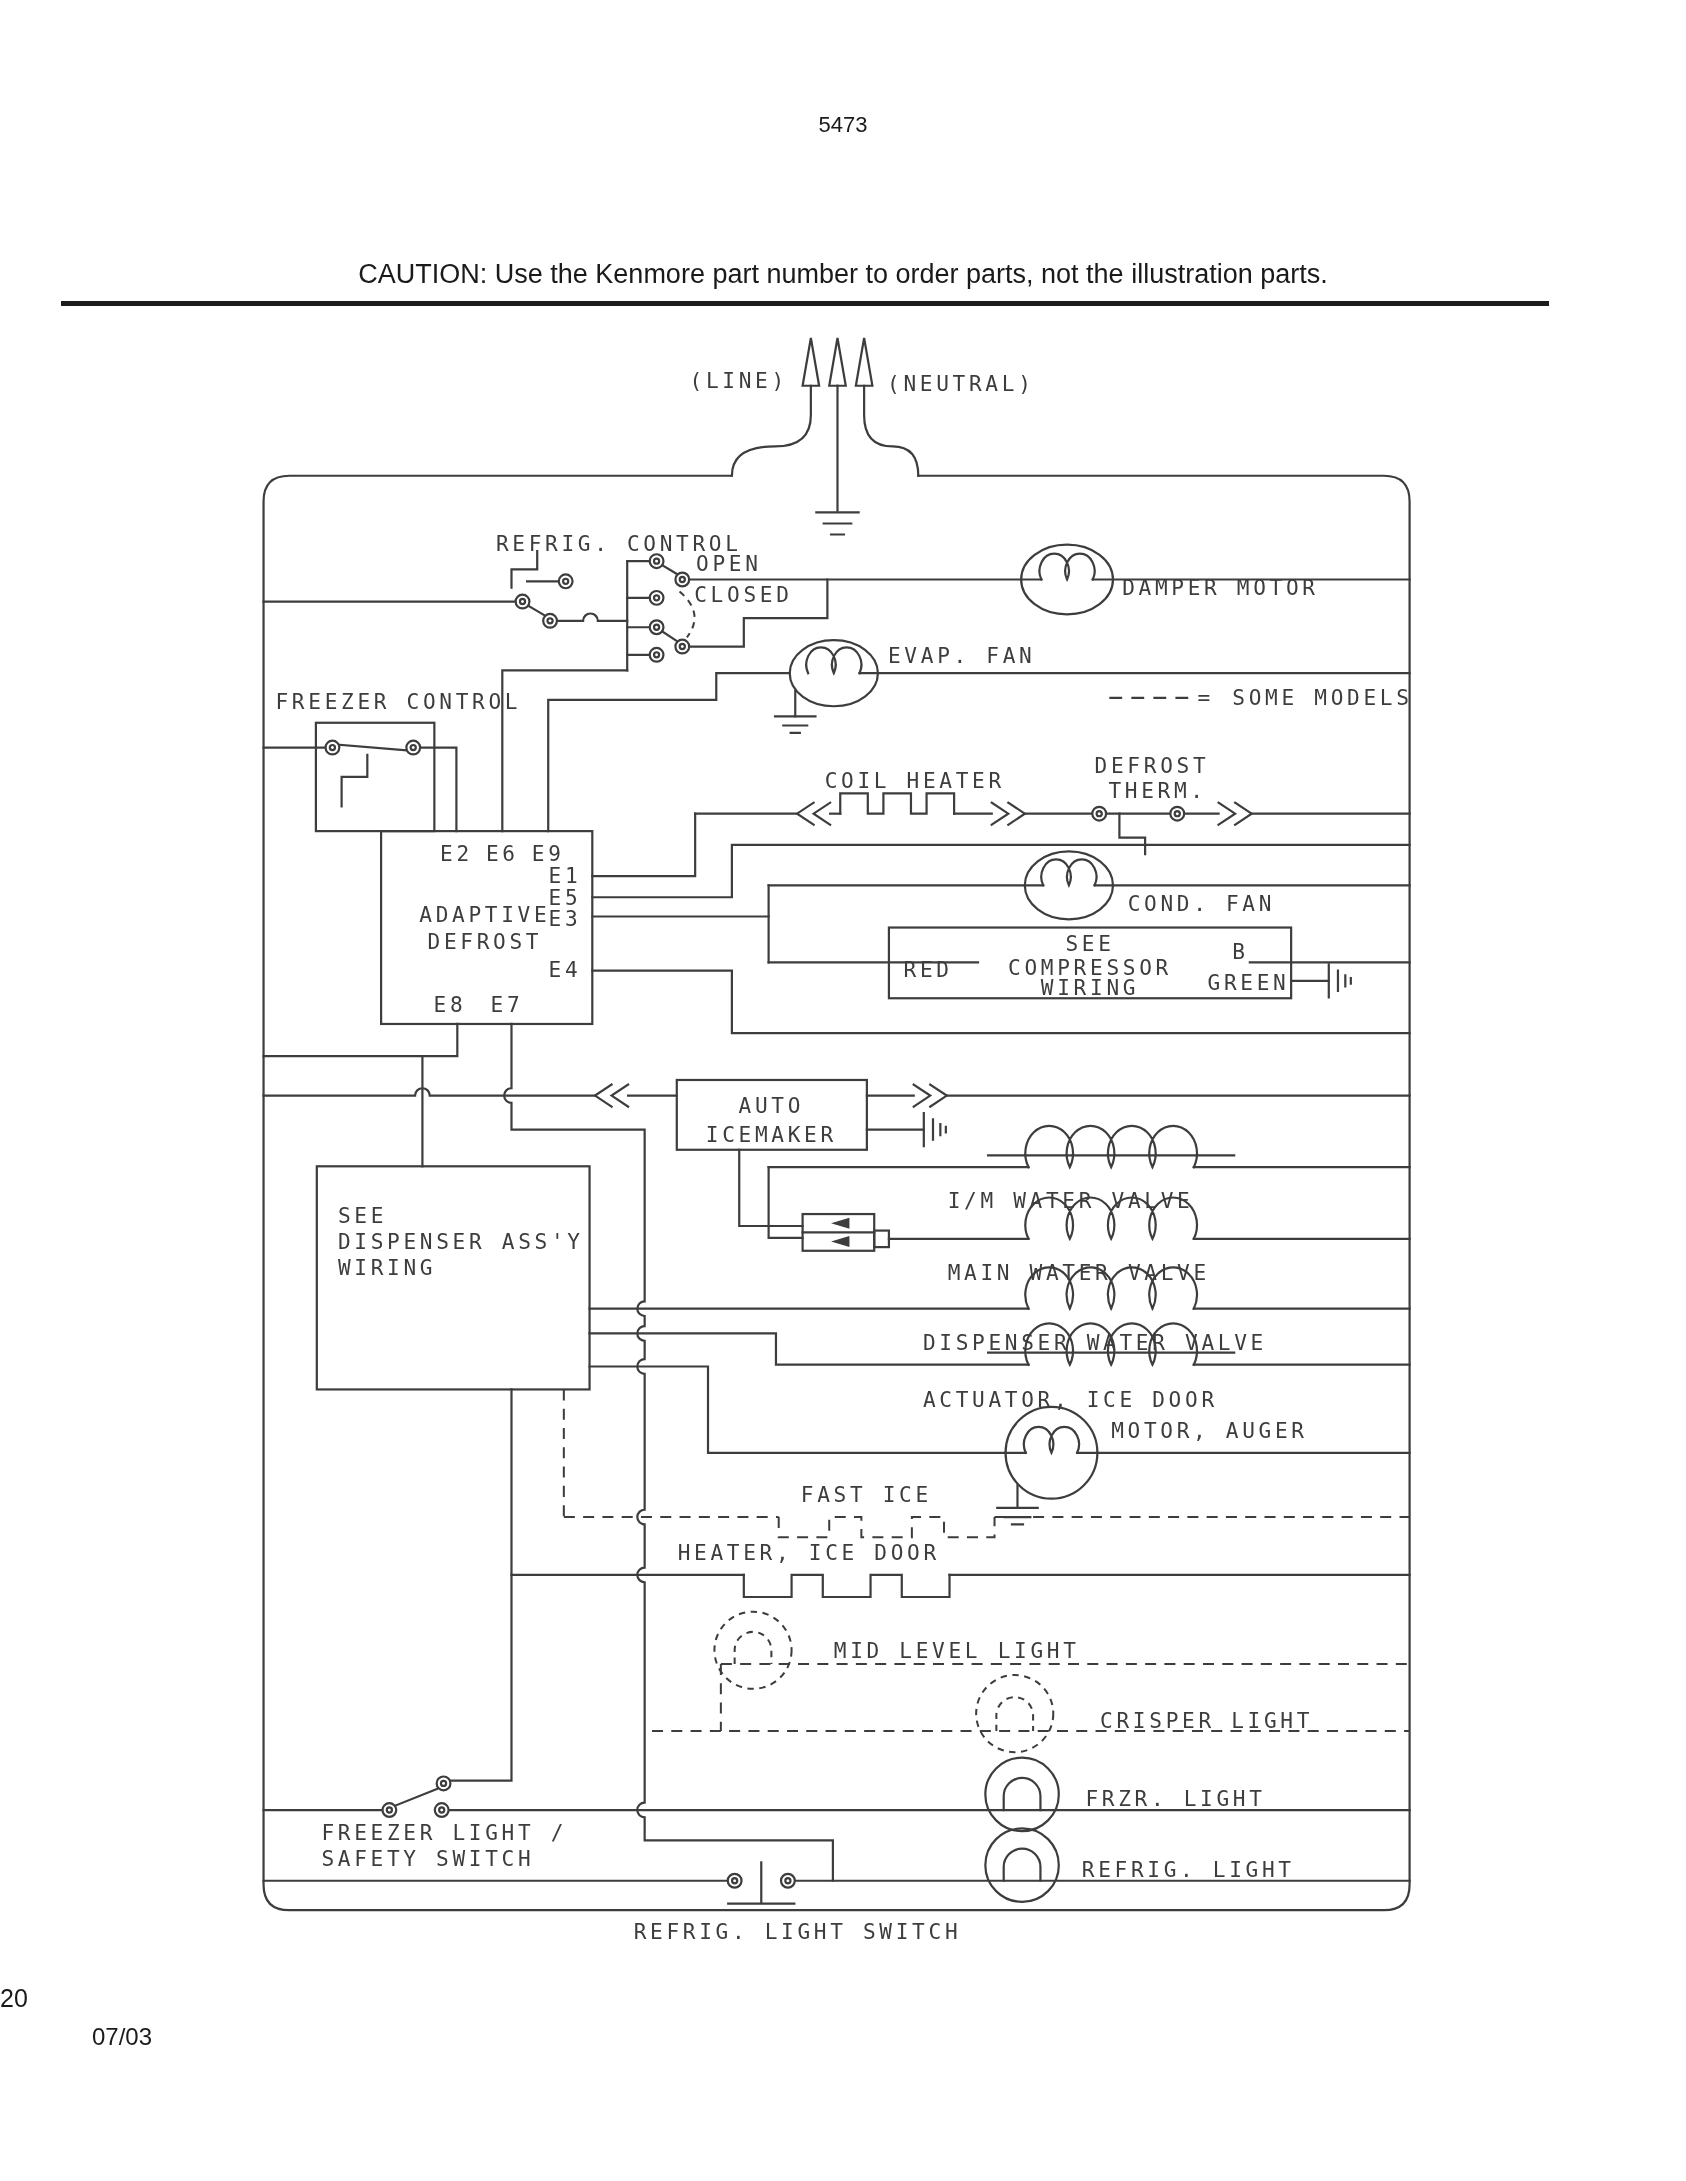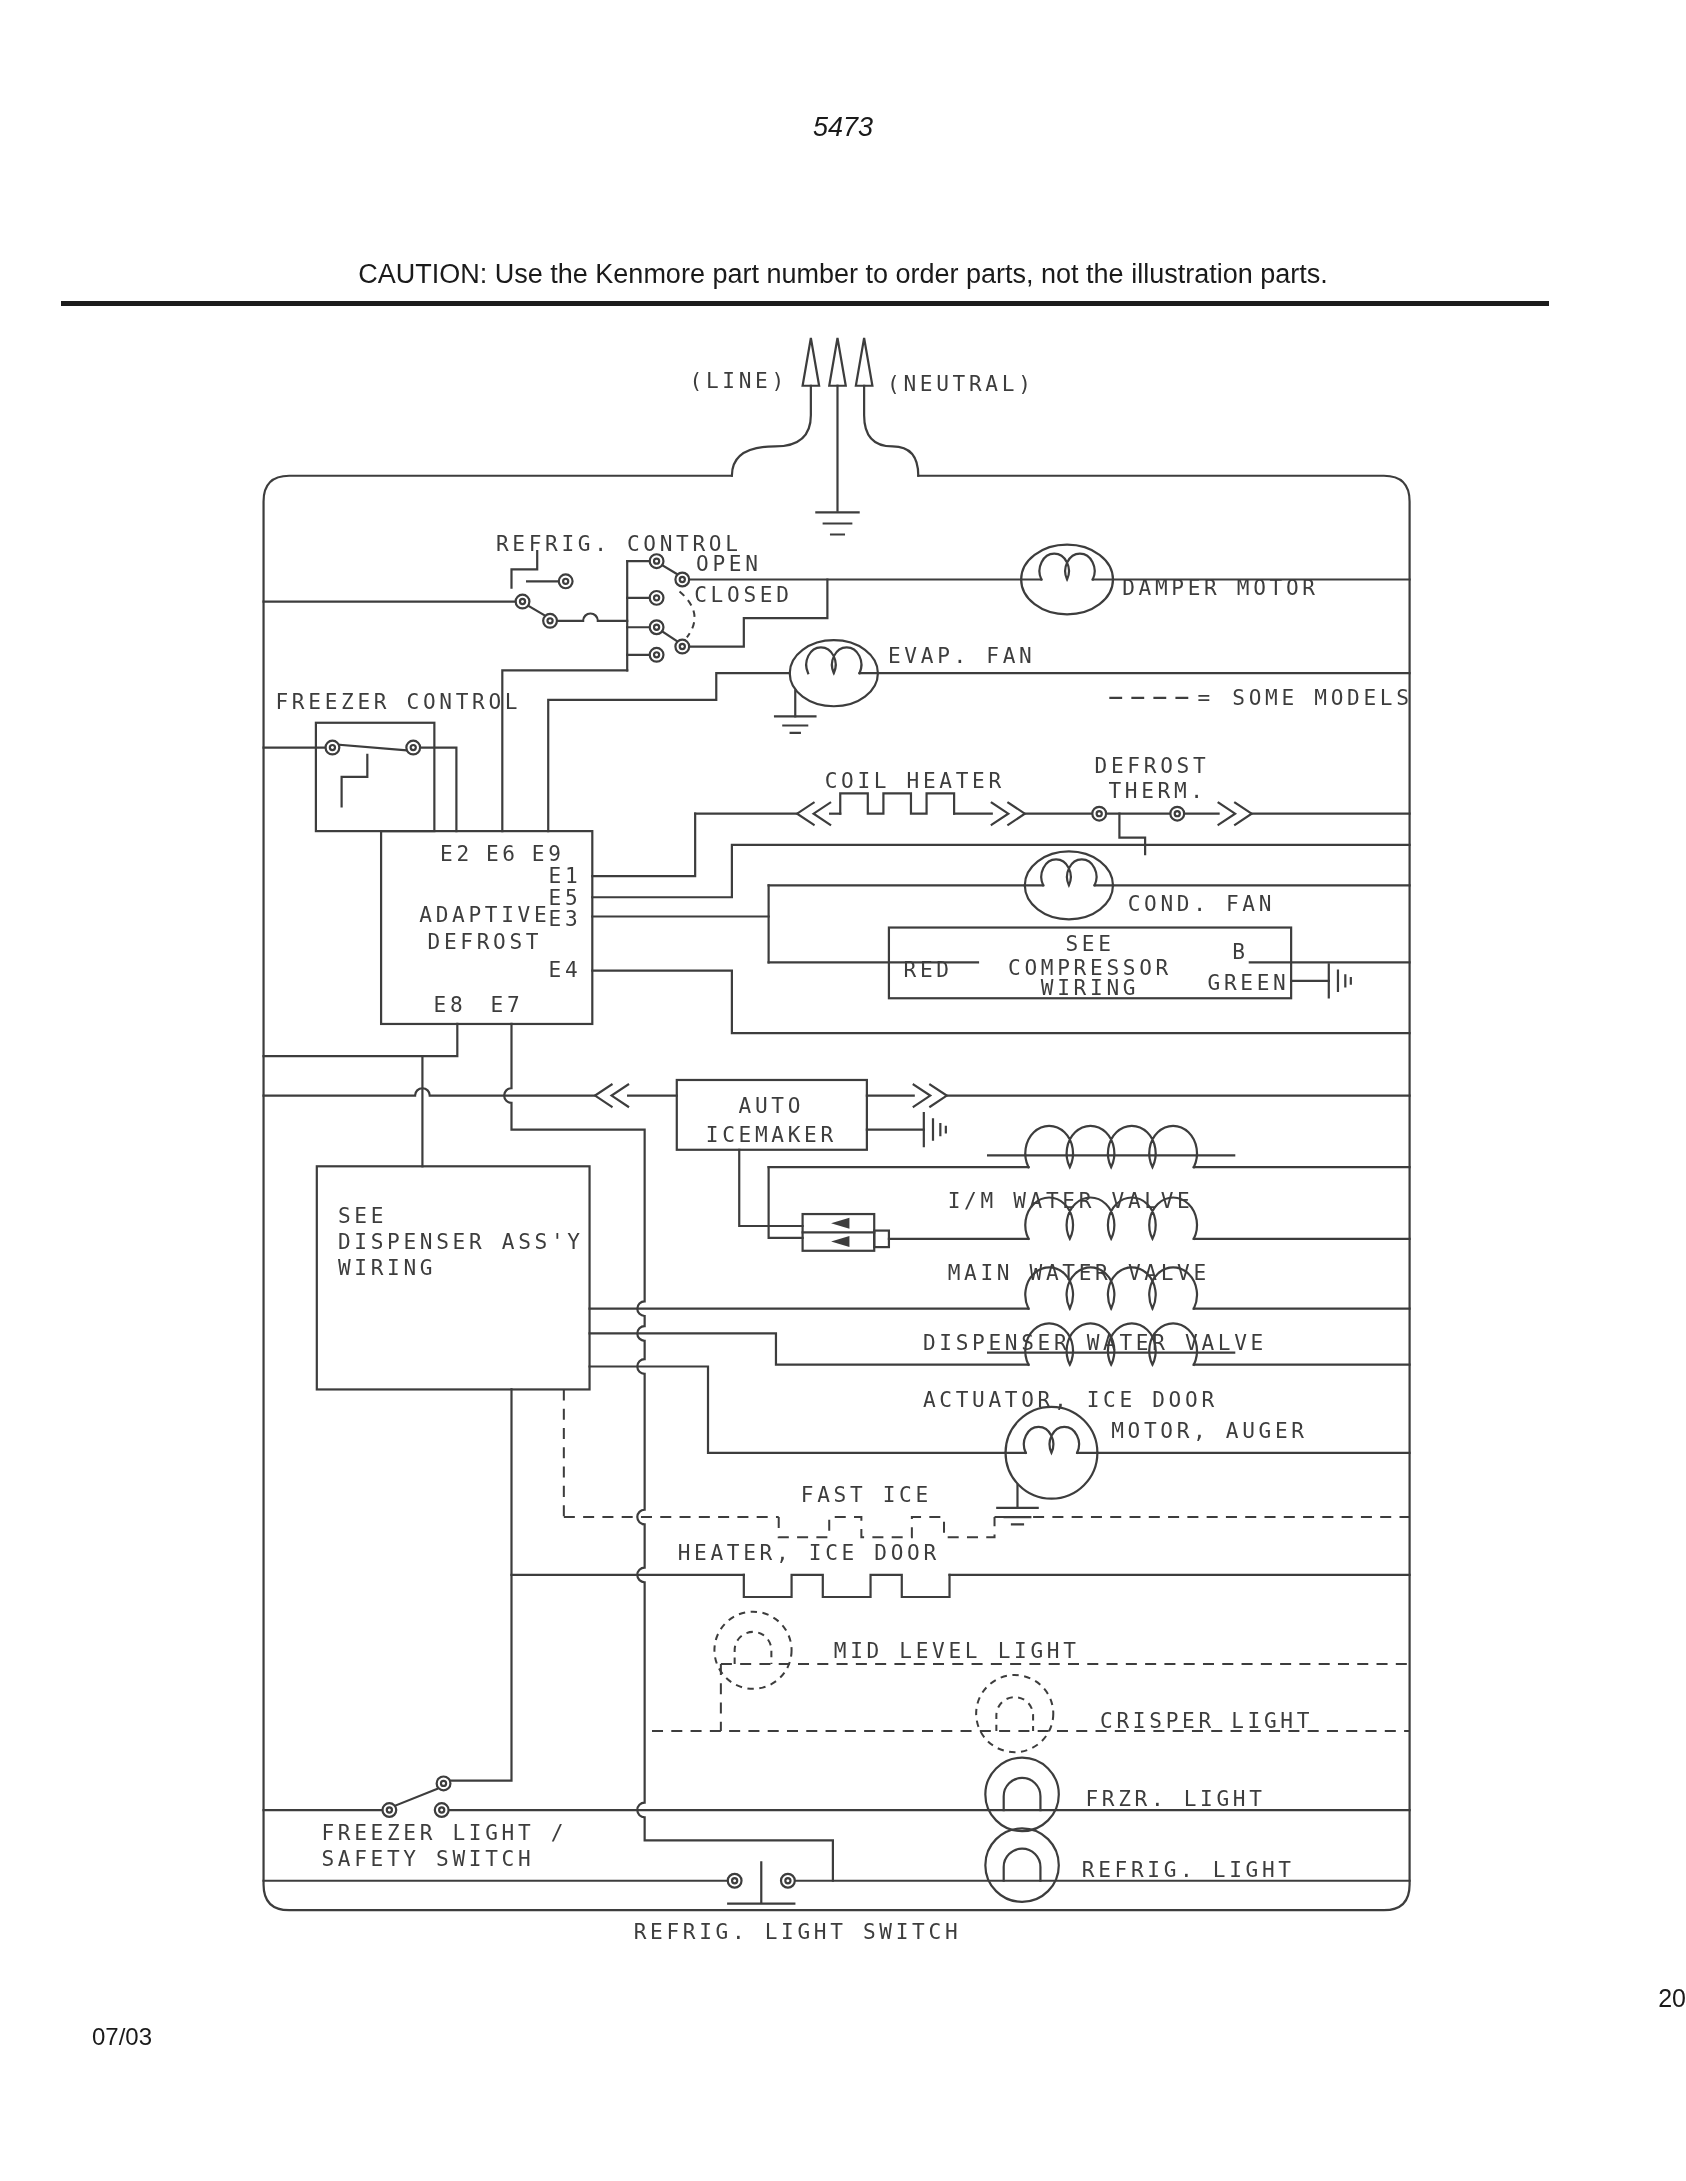--- a/index.html
+++ b/index.html
@@ -1,25 +1,25 @@
 <!DOCTYPE html>
 <html style="font-size:14.7px"><head>
 <meta charset="utf-8">
 <style>
   html,body{margin:0;padding:0;background:#888;}
   .page{position:relative;width:1686px;height:2182px;background:#ffffff;overflow:hidden;
         font-family:"Liberation Sans",sans-serif;color:#1a1a1a;}
   .hdr{position:absolute;left:0;width:100%;text-align:center;}
-  .h-num{top:112px;font-size:27px;font-style:italic;}
+  .h-num{top:112px;font-size:22px;}
   .h-title{top:180px;font-size:27.5px;}
   .h-caution{top:259px;font-size:27px;}
   .h-caution .u{text-underline-offset:3.7px;}
   .rule{position:absolute;left:61px;top:301px;width:1488px;height:4.6px;background:#1c1c1c;}
   .f-date{position:absolute;left:92px;top:1985px;font-size:24px;margin-top:38px;}
-  .f-page{position:absolute;left:0;top:1984px;width:100%;text-align:right;font-size:25px;}
+  .f-page{position:absolute;left:0;top:1984px;width:100%;text-align:left;font-size:25px;}
   svg{position:absolute;left:0;top:0;}
   .w{fill:none;stroke:#3d3d3d;stroke-width:2.4px;stroke-linecap:square;stroke-linejoin:miter;}
   .wd{fill:none;stroke:#3d3d3d;stroke-width:2.2px;stroke-dasharray:12 9;}
   .cd{fill:none;stroke:#3d3d3d;stroke-width:2.2px;stroke-dasharray:7 6;}
   .lg{fill:none;stroke:#3d3d3d;stroke-width:2.4px;stroke-dasharray:14 10;}
   .fillink{fill:#3d3d3d;stroke:none;}
   .lbl{font-family:"DejaVu Sans Mono",monospace;font-size:23px;letter-spacing:4px;fill:#3d3d3d;}
   .arr{fill:#ffffff;stroke:#3d3d3d;stroke-width:2.4px;}
 </style>
 </head>

